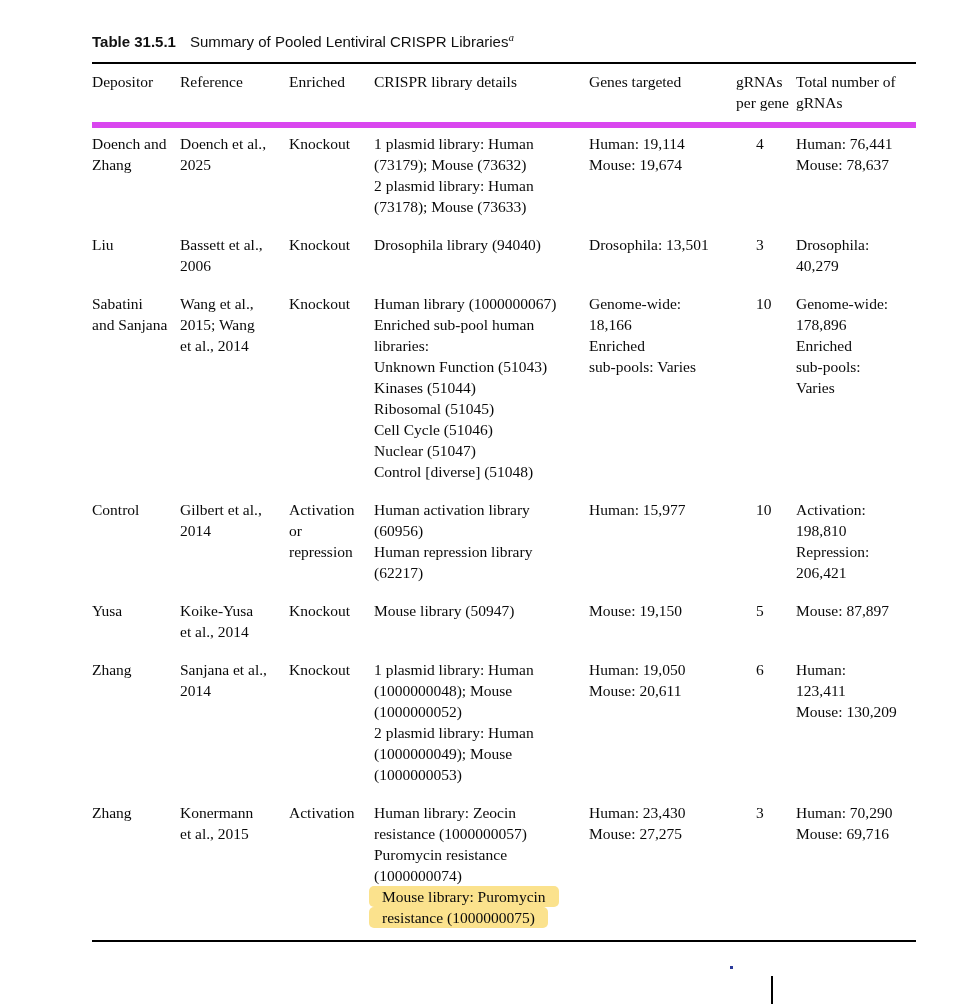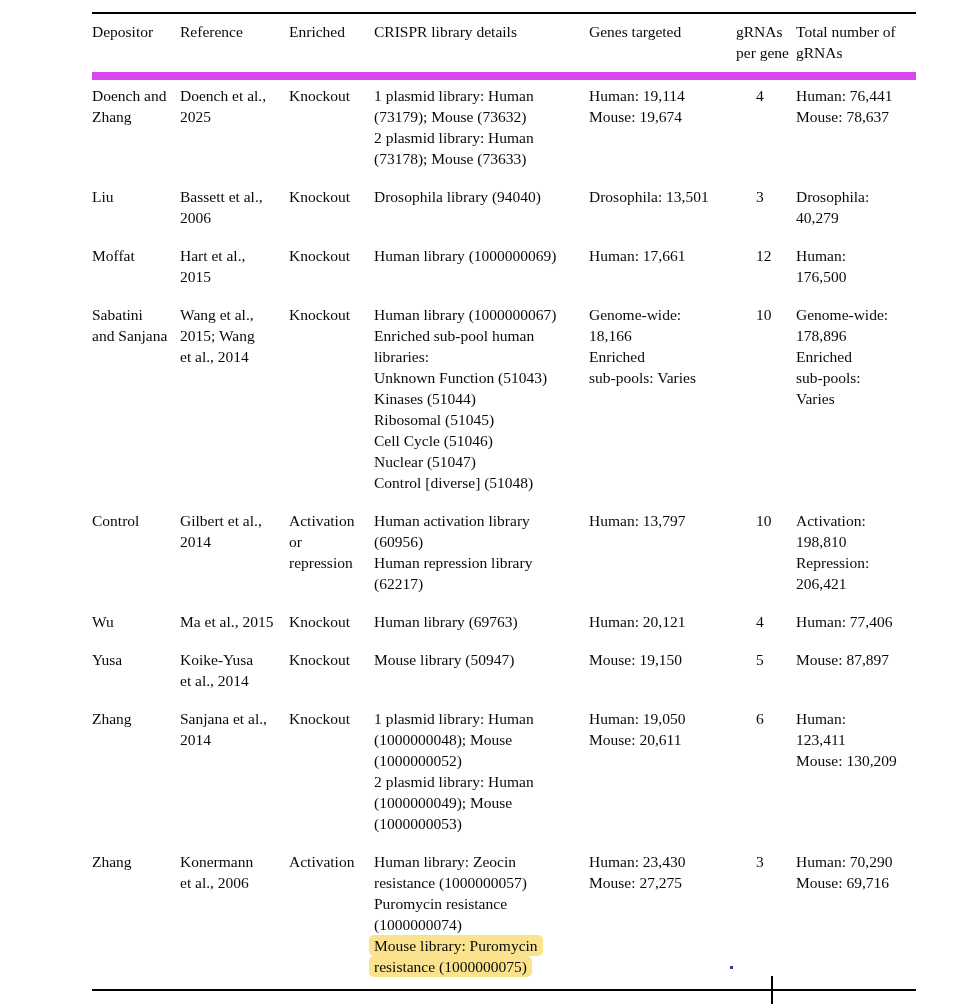--- a/index.html
+++ b/index.html
@@ -50,33 +50,33 @@
   col.c6 { width: 60px; }
   col.c7 { width: 120px; }
   th, td {
     text-align: left;
     vertical-align: top;
     font-weight: normal;
     padding: 0;
   }
   thead th {
     padding: 7px 0 9px 0;
-    border-bottom: 8px solid #d946ef;
+    border-bottom: 6px solid #d946ef;
     white-space: pre-line;
   }
   tbody td { padding-top: 5px; padding-bottom: 12px; }
   .cl { white-space: pre-line; padding-right: 4px; }
   td.num { padding-left: 20px; }
   
   .hl-line {
     display: block;
     width: fit-content;
     background: #fbe28d;
     border-radius: 5px;
-    padding: 0 5px;
+    padding: 0 13px;
     margin-left: -5px;
   }
   
   .caret {
     position: absolute;
     left: 771px; top: 976px;
     width: 2px; height: 28px;
     background: #000;
   }
   .dot {
@@ -84,20 +84,23 @@
     left: 730px; top: 966px;
     width: 3px; height: 3px;
     background: #2b3a9b;
   }
 </style>
 </head>
 <body>
 
 <div class="content">
 
+  <div class="title-line">
+    <span class="title-number">Table 31.5.1</span><span class="title-caption">Summary of Pooled Lentiviral CRISPR Libraries</span><sup>a</sup>
+  </div>
 
   <table class="crispr">
     <colgroup>
       <col class="c1">
         <col class="c2">
         <col class="c3">
         <col class="c4">
         <col class="c5">
         <col class="c6">
         <col class="c7">
@@ -166,45 +169,20 @@
         <td class="num">
             <div class="cl">3</div>
           </td>
         <td>
             <div class="cl">Drosophila:
 40,279</div>
           </td>
       </tr>
       <tr>
         <td>
-            <div class="cl">Moffat</div>
-          </td>
-        <td>
-            <div class="cl">Hart et al.,
-2015</div>
-          </td>
-        <td>
-            <div class="cl">Knockout</div>
-          </td>
-        <td>
-            <div class="cl">Human library (1000000069)</div>
-          </td>
-        <td>
-            <div class="cl">Human: 17,661</div>
-          </td>
-        <td class="num">
-            <div class="cl">12</div>
-          </td>
-        <td>
-            <div class="cl">Human:
-176,500</div>
-          </td>
-      </tr>
-      <tr>
-        <td>
             <div class="cl">Sabatini
 and Sanjana</div>
           </td>
         <td>
             <div class="cl">Wang et al.,
 2015; Wang
 et al., 2014</div>
           </td>
         <td>
             <div class="cl">Knockout</div>
@@ -250,53 +228,30 @@
 or
 repression</div>
           </td>
         <td>
             <div class="cl">Human activation library
 (60956)
 Human repression library
 (62217)</div>
           </td>
         <td>
-            <div class="cl">Human: 13,797</div>
+            <div class="cl">Human: 15,977</div>
           </td>
         <td class="num">
             <div class="cl">10</div>
           </td>
         <td>
             <div class="cl">Activation:
 198,810
 Repression:
 206,421</div>
-          </td>
-      </tr>
-      <tr>
-        <td>
-            <div class="cl">Wu</div>
-          </td>
-        <td>
-            <div class="cl">Ma et al., 2015</div>
-          </td>
-        <td>
-            <div class="cl">Knockout</div>
-          </td>
-        <td>
-            <div class="cl">Human library (69763)</div>
-          </td>
-        <td>
-            <div class="cl">Human: 20,121</div>
-          </td>
-        <td class="num">
-            <div class="cl">4</div>
-          </td>
-        <td>
-            <div class="cl">Human: 77,406</div>
           </td>
       </tr>
       <tr>
         <td>
             <div class="cl">Yusa</div>
           </td>
         <td>
             <div class="cl">Koike-Yusa
 et al., 2014</div>
           </td>
@@ -347,21 +302,21 @@
 123,411
 Mouse: 130,209</div>
           </td>
       </tr>
       <tr>
         <td>
             <div class="cl">Zhang</div>
           </td>
         <td>
             <div class="cl">Konermann
-et al., 2006</div>
+et al., 2015</div>
           </td>
         <td>
             <div class="cl">Activation</div>
           </td>
         <td>
           <div class="cl">Human library: Zeocin
 resistance (1000000057)
 Puromycin resistance
 (1000000074)</div>
           <div class="hl-line">Mouse library: Puromycin</div>

